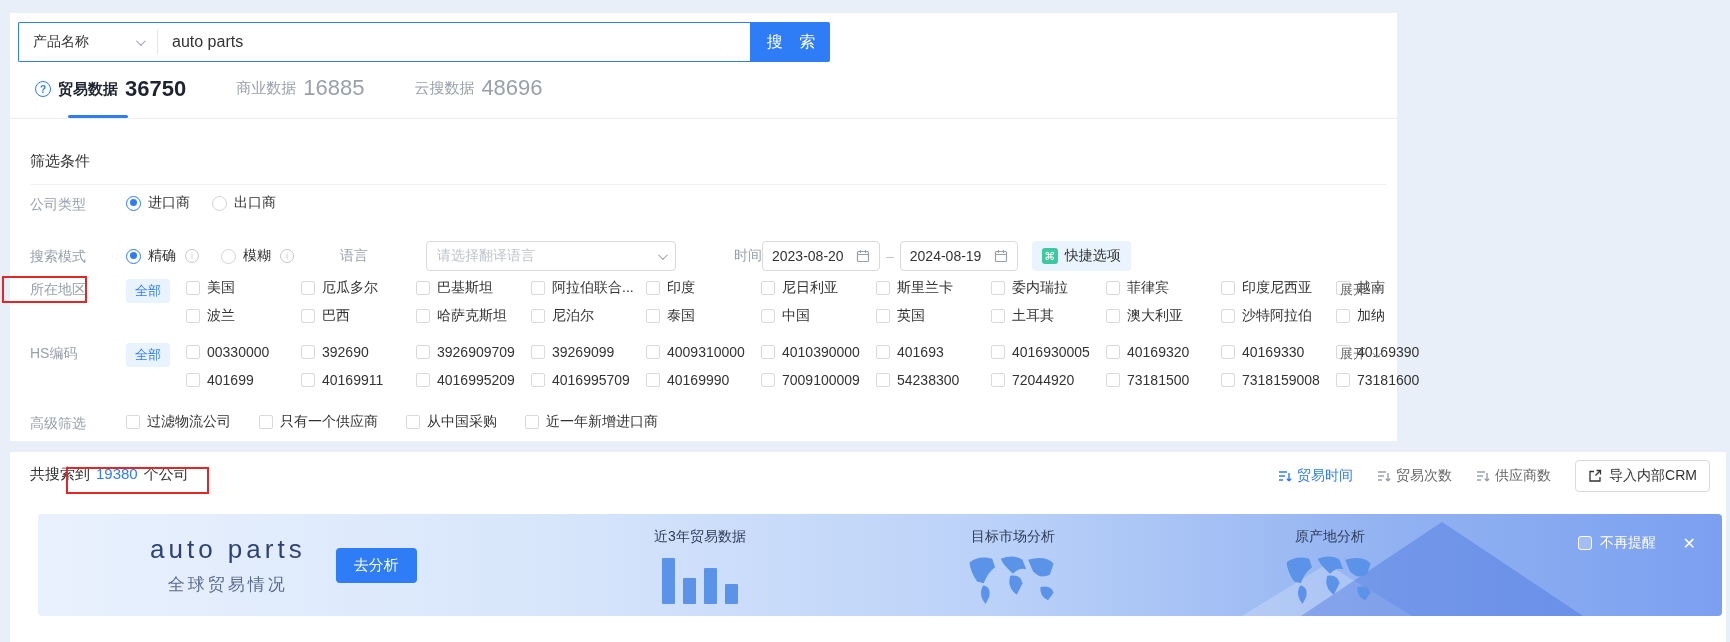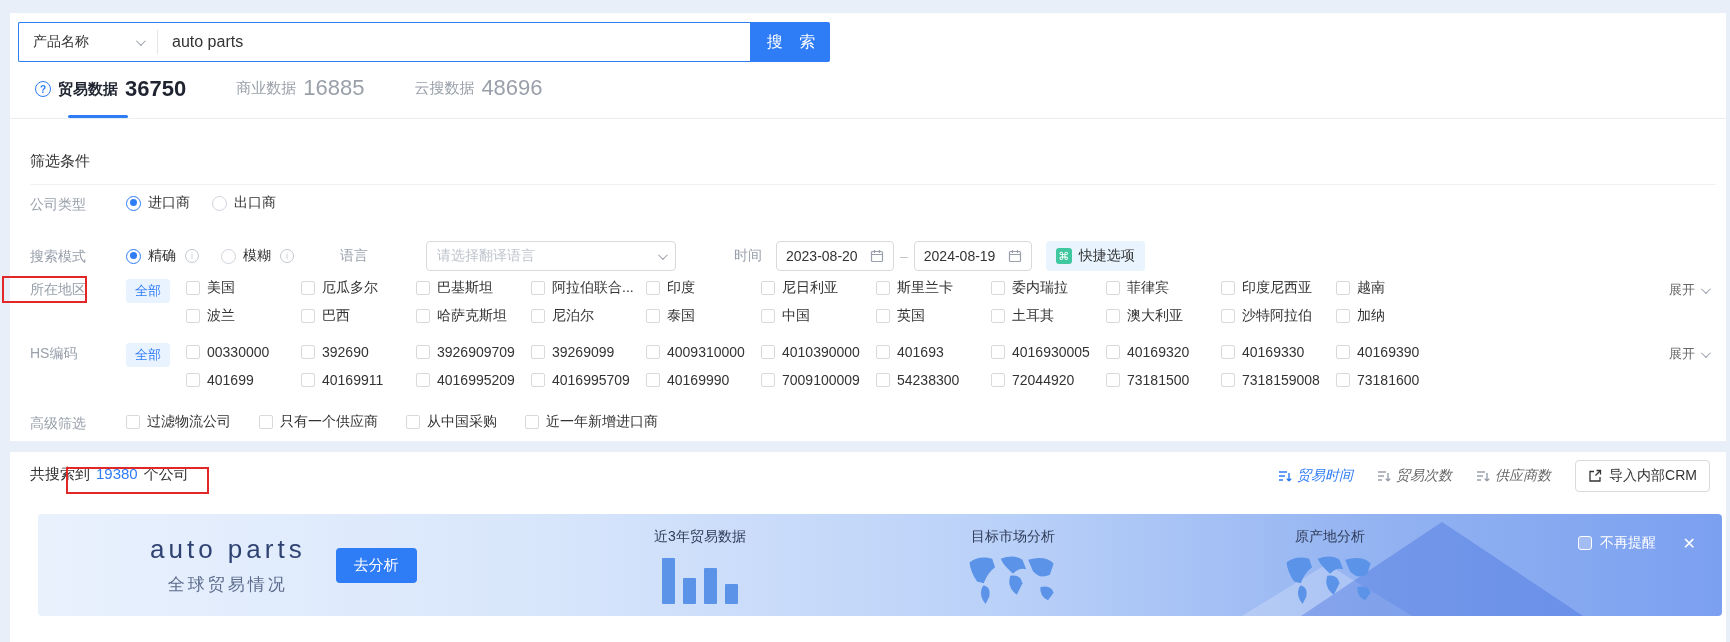--- a/index.html
+++ b/index.html
@@ -6,21 +6,21 @@
   html,body { width:1730px; height:642px; }
   body {
     position: relative;
     background: #e8eff9;
     font-family: "Liberation Sans", sans-serif;
     font-size: 14px;
     color: #333;
     overflow: hidden;
   }
   .panel { position:absolute; background:#fff; }
-  .panel-1 { left:10px; top:13px; width:1716px; height:428px; }
+  .panel-1 { left:10px; top:13px; width:1387px; height:428px; }
   .panel-2 { left:10px; top:452px; width:1716px; height:190px; }
 
   
   .search-bar { position:absolute; left:8px; top:9px; display:flex; height:40px; width:812px; }
   .search-box { display:flex; flex:1; border:1px solid #2e7cf6; border-right:none; border-radius:2px 0 0 2px; background:#fff; align-items:center; }
   .search-select { display:flex; align-items:center; justify-content:space-between; width:138px; padding:0 14px; height:100%; cursor:pointer; }
   .search-select-label { font-size:14px; color:#333; }
   .search-divider { width:1px; height:24px; background:#e5e5e5; }
   .search-input { flex:1; border:none; outline:none; font-size:16px; color:#333; padding:0 14px; font-family:"Liberation Sans",sans-serif; height:100%; }
   .search-btn { width:80px; height:40px; background:#2e7cf6; color:#fff; font-size:16px; border:none; border-radius:0 2px 2px 0; cursor:pointer; letter-spacing:6px; padding-left:8px; }
@@ -64,21 +64,21 @@
   .cbx-item { display:flex; align-items:center; gap:7px; cursor:pointer; height:18px; }
   .cbx { width:14px; height:14px; border:1px solid #d9d9d9; border-radius:2px; background:#fff; flex:none; }
   .cbx-label { font-size:14px; color:#333; white-space:nowrap; }
   .expand-link { position:absolute; right:18px; top:2px; display:flex; align-items:center; gap:6px; color:#666; font-size:13px; cursor:pointer; }
   .adv-grid { display:flex; gap:28px; }
 
   
   .summary { position:absolute; left:20px; top:13px; font-size:15px; color:#333; }
   .summary .count { color:#2e7cf6; margin:0 6px; }
   .sort-bar { position:absolute; right:16px; top:8px; display:flex; align-items:center; gap:24px; }
-  .sort-item { display:flex; align-items:center; gap:5px; font-size:14px; color:#666; cursor:pointer;font-style:italic; }
+  .sort-item { display:flex; align-items:center; gap:5px; font-size:14px; color:#666; cursor:pointer; }
   .sort-item.active { color:#2e7cf6; }
   .crm-btn { display:flex; align-items:center; gap:7px; height:32px; border:1px solid #d9d9d9; border-radius:4px; background:#fff; padding:0 12px; font-size:14px; color:#333; cursor:pointer; font-family:"Liberation Sans",sans-serif; }
 
   
   .banner { position:absolute; left:28px; top:62px; right:4px; height:102px; border-radius:4px; overflow:hidden;
     background: linear-gradient(90deg,#e9f1fd 0%,#d8e6fb 30%,#b9d0f8 58%,#92b2f1 80%,#7ba0f0 100%); }
   .mt1 { position:absolute; right:130px; bottom:-6px; width:0; height:0; border-left:150px solid transparent; border-right:150px solid transparent; border-bottom:100px solid rgba(62,108,220,0.38); }
   .mt2 { position:absolute; right:300px; bottom:-6px; width:0; height:0; border-left:95px solid transparent; border-right:95px solid transparent; border-bottom:58px solid rgba(255,255,255,0.22); }
   .banner-left { position:absolute; left:112px; top:20px; display:flex; align-items:center; gap:30px; }
   .banner-title-block { text-align:center; }
@@ -166,21 +166,21 @@
         <i class="radio"></i>
         <span>模糊</span>
         <i class="iicon">i</i>
       </span>
     </div>
     <span class="ctl-label" style="margin-left:46px; margin-right:14px;">语言</span>
     <div class="select-box">
       <span class="placeholder">请选择翻译语言</span>
       <i class="chev"></i>
     </div>
-    <span class="ctl-label" style="margin-left:58px; margin-right:14px;">时间</span>
+    <span class="ctl-label" style="margin-left:58px; ">时间</span>
     <div class="date-box">
       <span>2023-08-20</span>
       <svg width="14" height="14" viewBox="0 0 14 14">
           <g stroke="#9aa0ab" stroke-width="1.2" fill="none">
             <rect x="1.5" y="2.5" width="11" height="10" rx="1"></rect>
             <path d="M1.5 5.5h11M4.5 1v3M9.5 1v3"></path>
           </g>
         </svg>
     </div>
     <span class="date-sep">–</span>

